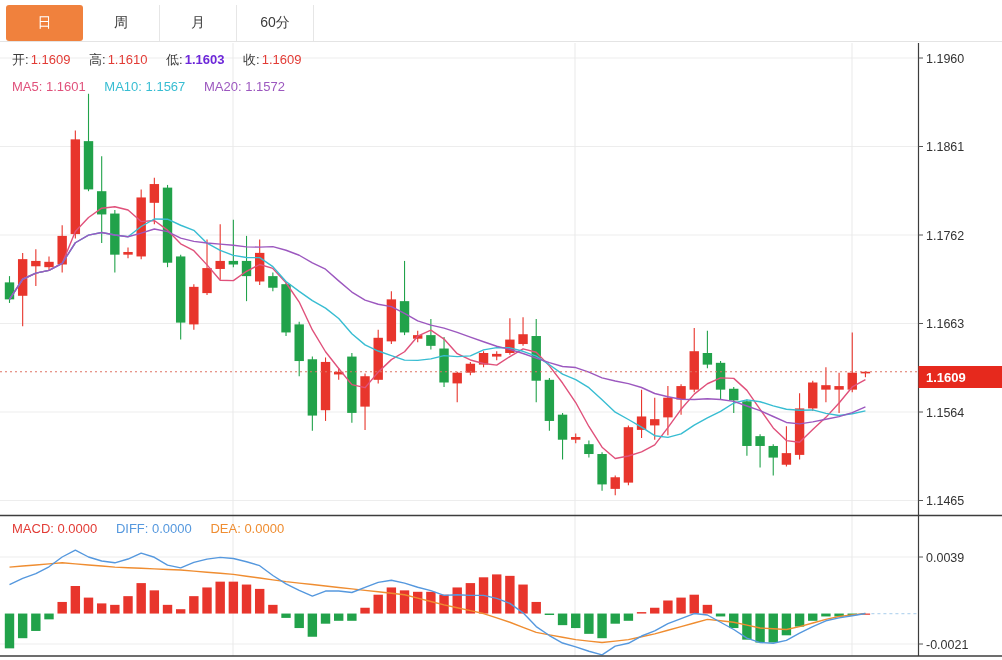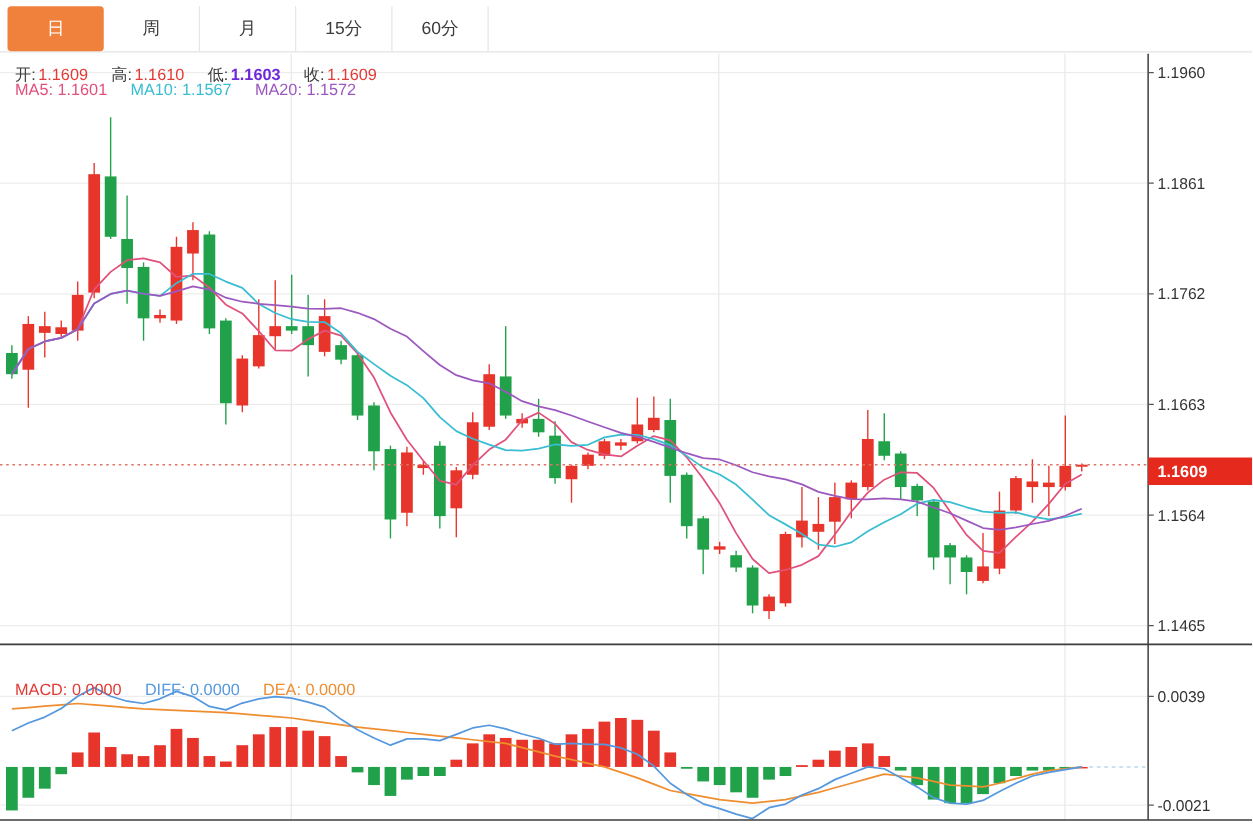--- a/index.html
+++ b/index.html
@@ -12,32 +12,31 @@
        font-size:14px;color:#3b3b3b;border-right:1px solid #e6e6e6;cursor:pointer;box-sizing:border-box;}
   .tab.sel{color:#fff;border-radius:3px;border-right:none;}
   
   .chart-wrap{position:absolute;left:0;top:42px;width:1002px;height:618px;}
   #chart-svg{position:absolute;left:0;top:0;}
   .legend{position:absolute;font-size:13px;white-space:nowrap;line-height:16px;}
   .legend .pair{margin-right:15px;}
   .legend .lb{color:#3c3c3c;}
   .legend .val{margin-left:2px;}
   .lg-ohlc{left:12px;top:10px;}
-  .lg-ma{left:12px;top:22px;}
-  .lg-macd{left:12px;top:502px;}
+  .lg-ma{left:12px;top:37px;}
+  .lg-macd{left:12px;top:479px;}
 </style>
 </head>
 <body>
 
 <div class="app">
   <div class="tabbar" id="tabbar">
       <div class="tab sel" style="background: rgb(240, 129, 61);">日</div>
       <div class="tab">周</div>
       <div class="tab">月</div>
-      <div class="tab">15分</div>
       <div class="tab">60分</div>
     </div>
 
   <div class="chart-wrap">
     <svg id="chart-svg" width="1002" height="618" viewBox="0 42 1002 618">
         <line x1="0" y1="58.00" x2="918.5" y2="58.00" stroke="#ededed" stroke-width="1"></line>
         <line x1="0" y1="146.50" x2="918.5" y2="146.50" stroke="#ededed" stroke-width="1"></line>
         <line x1="0" y1="235.00" x2="918.5" y2="235.00" stroke="#ededed" stroke-width="1"></line>
         <line x1="0" y1="323.50" x2="918.5" y2="323.50" stroke="#ededed" stroke-width="1"></line>
         <line x1="0" y1="412.00" x2="918.5" y2="412.00" stroke="#ededed" stroke-width="1"></line>

